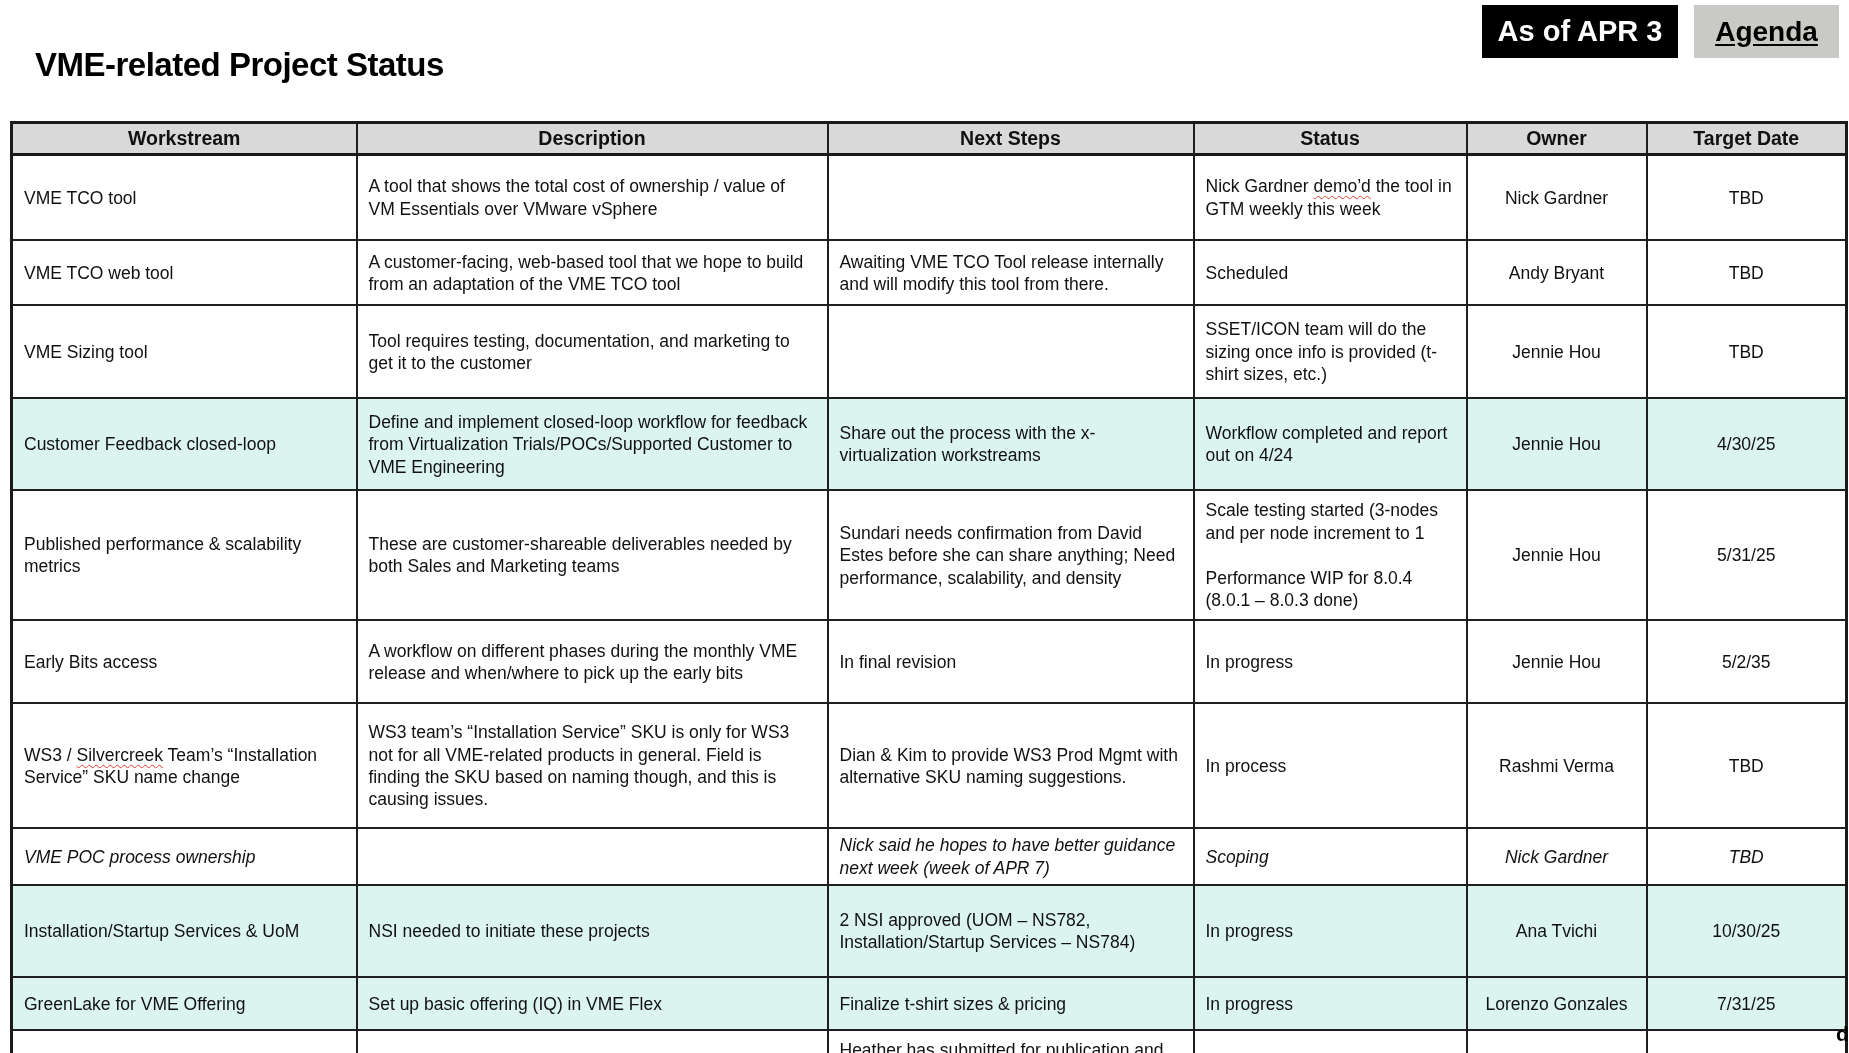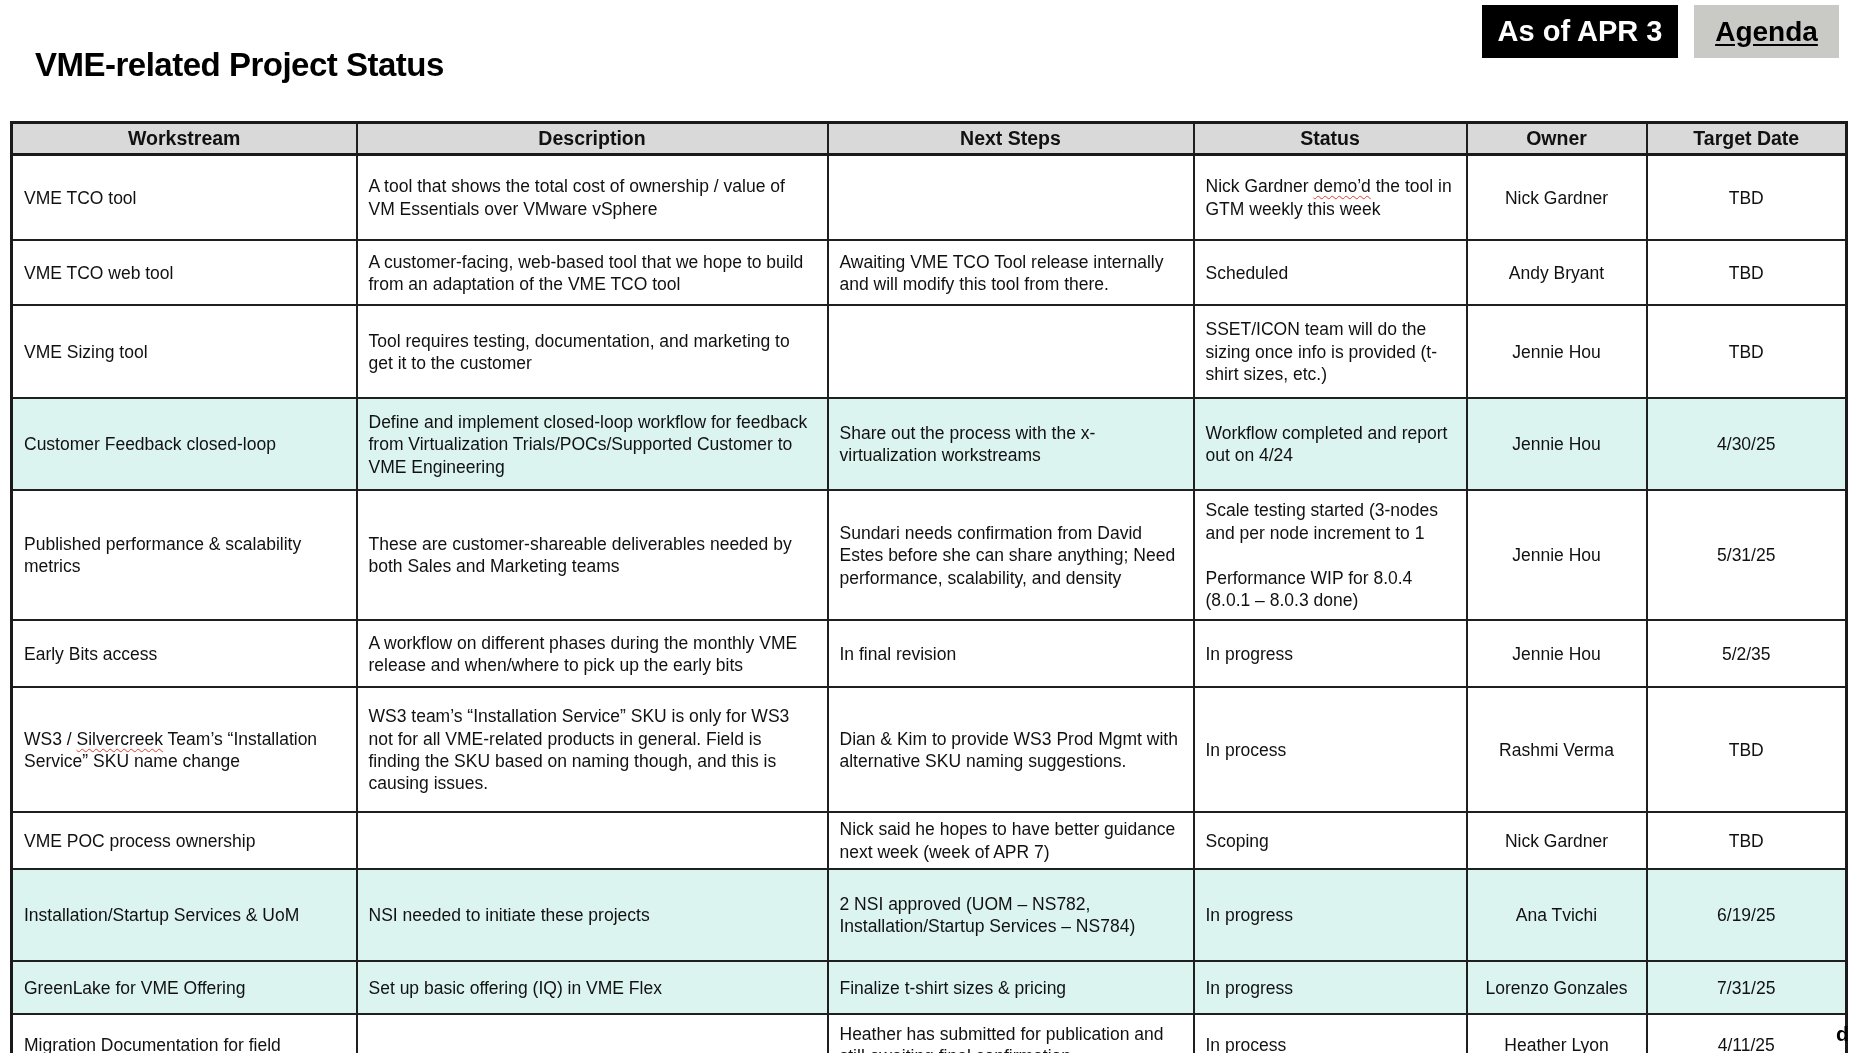--- a/index.html
+++ b/index.html
@@ -73,23 +73,23 @@
     white-space: nowrap;
   }
   tr.hl td { background: var(--hl, #dcf4f0); }
   td.col-owner, td.col-target_date { text-align: center; }
   
   tbody tr:nth-child(1)  { height: 86px; }
   tbody tr:nth-child(2)  { height: 65px; }
   tbody tr:nth-child(3)  { height: 93px; }
   tbody tr:nth-child(4)  { height: 92px; }
   tbody tr:nth-child(5)  { height: 130px; }
-  tbody tr:nth-child(6)  { height: 67px; }
+  tbody tr:nth-child(6)  { height: 83px; }
   tbody tr:nth-child(7)  { height: 125px; }
-  tbody tr:nth-child(8)  { height: 47px; }
+  tbody tr:nth-child(8)  { height: 47px; font-style: italic; }
   tbody tr:nth-child(9)  { height: 92px; }
   tbody tr:nth-child(10) { height: 53px; }
   tbody tr:nth-child(11) { height: 62px; }
   .wavy {
     text-decoration: underline;
     text-decoration-style: wavy;
     text-decoration-color: #e23b32;
     text-decoration-thickness: 1px;
     text-underline-offset: 3px;
   }
@@ -196,21 +196,21 @@
           <td class="col-status">Scoping</td>
           <td class="col-owner">Nick Gardner</td>
           <td class="col-target_date">TBD</td>
         </tr>
         <tr class="hl">
           <td class="col-workstream">Installation/Startup Services &amp; UoM</td>
           <td class="col-description">NSI needed to initiate these projects</td>
           <td class="col-next_steps">2 NSI approved (UOM – NS782, Installation/Startup Services – NS784)</td>
           <td class="col-status">In progress</td>
           <td class="col-owner">Ana Tvichi</td>
-          <td class="col-target_date">6/19/25</td>
+          <td class="col-target_date">10/30/25</td>
         </tr>
         <tr class="hl">
           <td class="col-workstream">GreenLake for VME Offering</td>
           <td class="col-description">Set up basic offering (IQ) in VME Flex</td>
           <td class="col-next_steps">Finalize t-shirt sizes &amp; pricing</td>
           <td class="col-status">In progress</td>
           <td class="col-owner">Lorenzo Gonzales</td>
           <td class="col-target_date">7/31/25</td>
         </tr>
         <tr>

